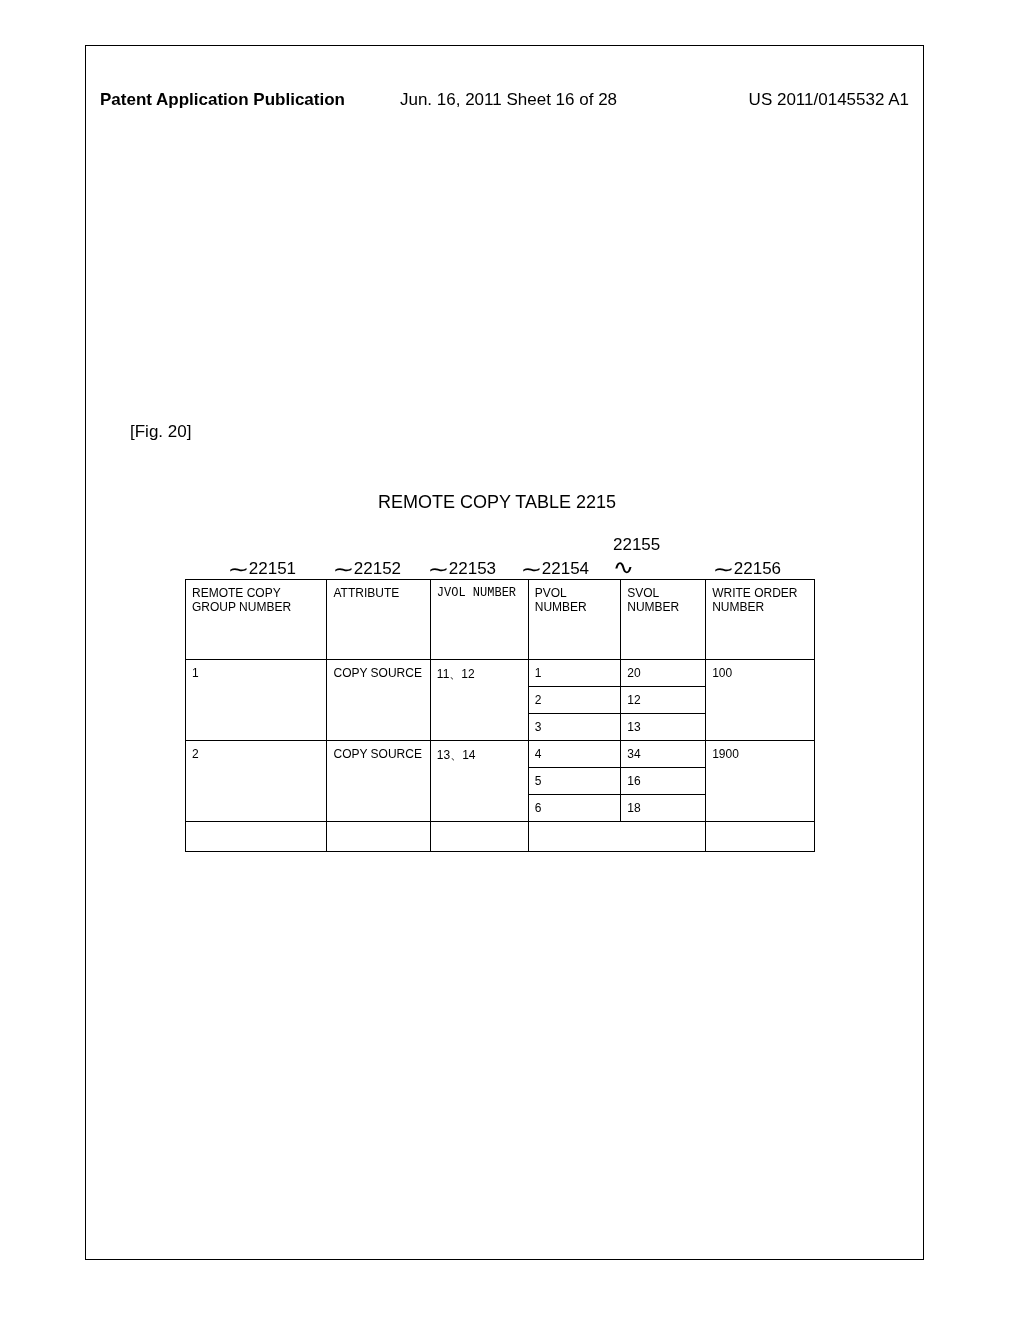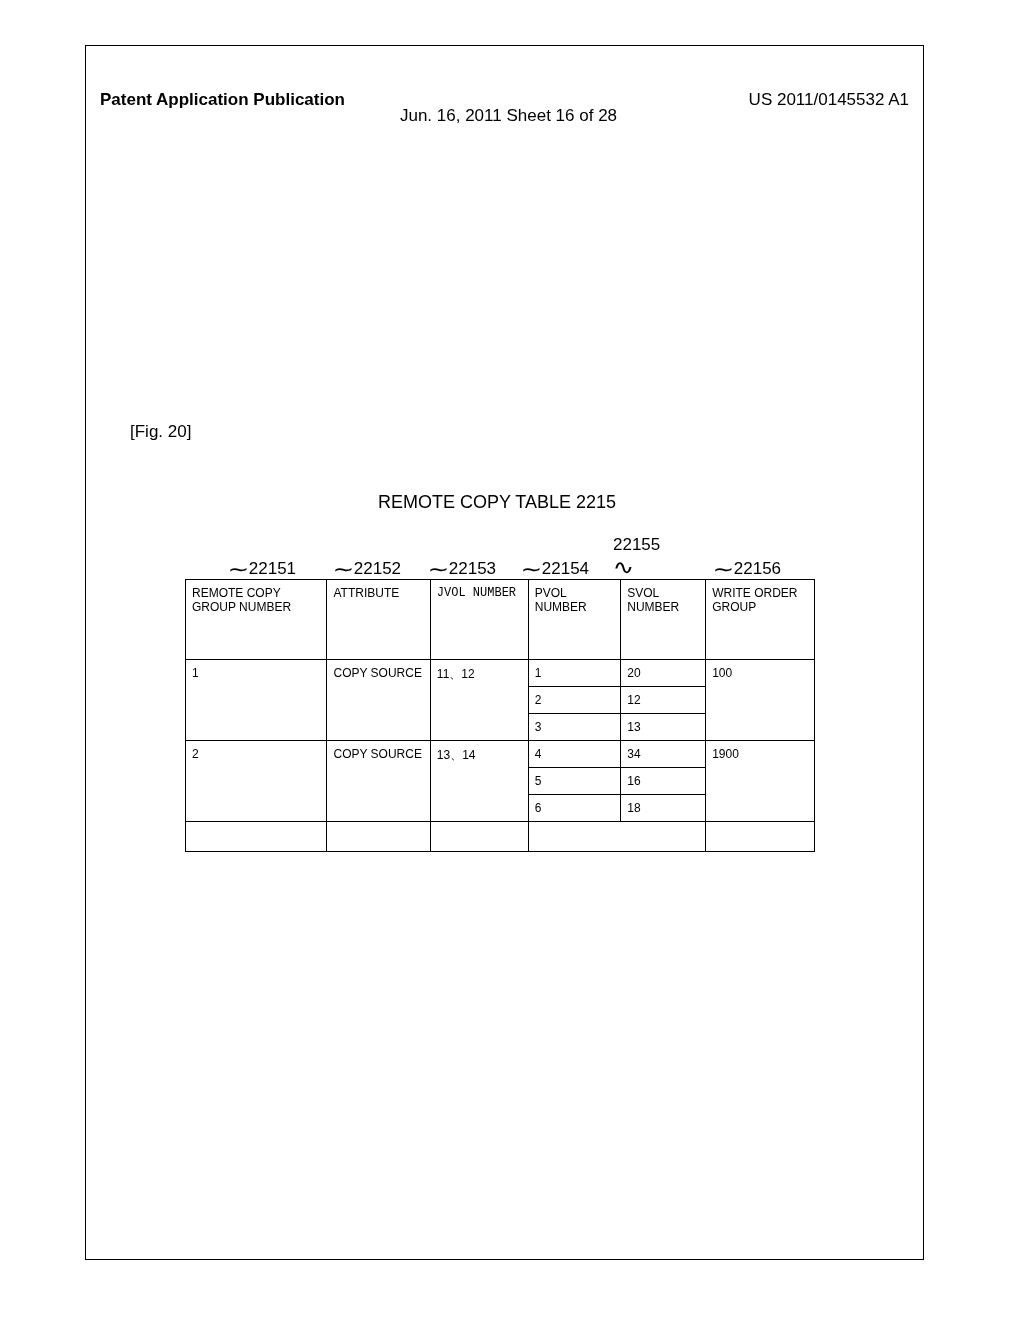--- a/index.html
+++ b/index.html
@@ -28,21 +28,20 @@
       left: 100px;
       right: 115px;
       display: flex;
       font-size: 17px;
     }
     .header-left {
       font-weight: bold;
     }
     .header-center {
       margin-left: 55px;
-      margin-top: 16px;
     }
     .header-right {
       margin-left: auto;
     }
     .fig-label {
       position: absolute;
       top: 422px;
       left: 130px;
       font-size: 17px;
     }
@@ -136,21 +135,21 @@
   </div>
 
   <table class="remote-copy">
     <thead>
       <tr>
         <th class="col1">REMOTE COPY GROUP NUMBER</th>
         <th class="col2">ATTRIBUTE</th>
         <th class="col3">JVOL NUMBER</th>
         <th class="col4">PVOL NUMBER</th>
         <th class="col5">SVOL NUMBER</th>
-        <th class="col6">WRITE ORDER GROUP</th>
+        <th class="col6">WRITE ORDER NUMBER</th>
       </tr>
     </thead>
     <tbody>
       <tr>
         <td rowspan="3">1</td>
         <td rowspan="3">COPY SOURCE</td>
         <td rowspan="3">11、12</td>
         <td>1</td>
         <td>20</td>
         <td rowspan="3">100</td>

